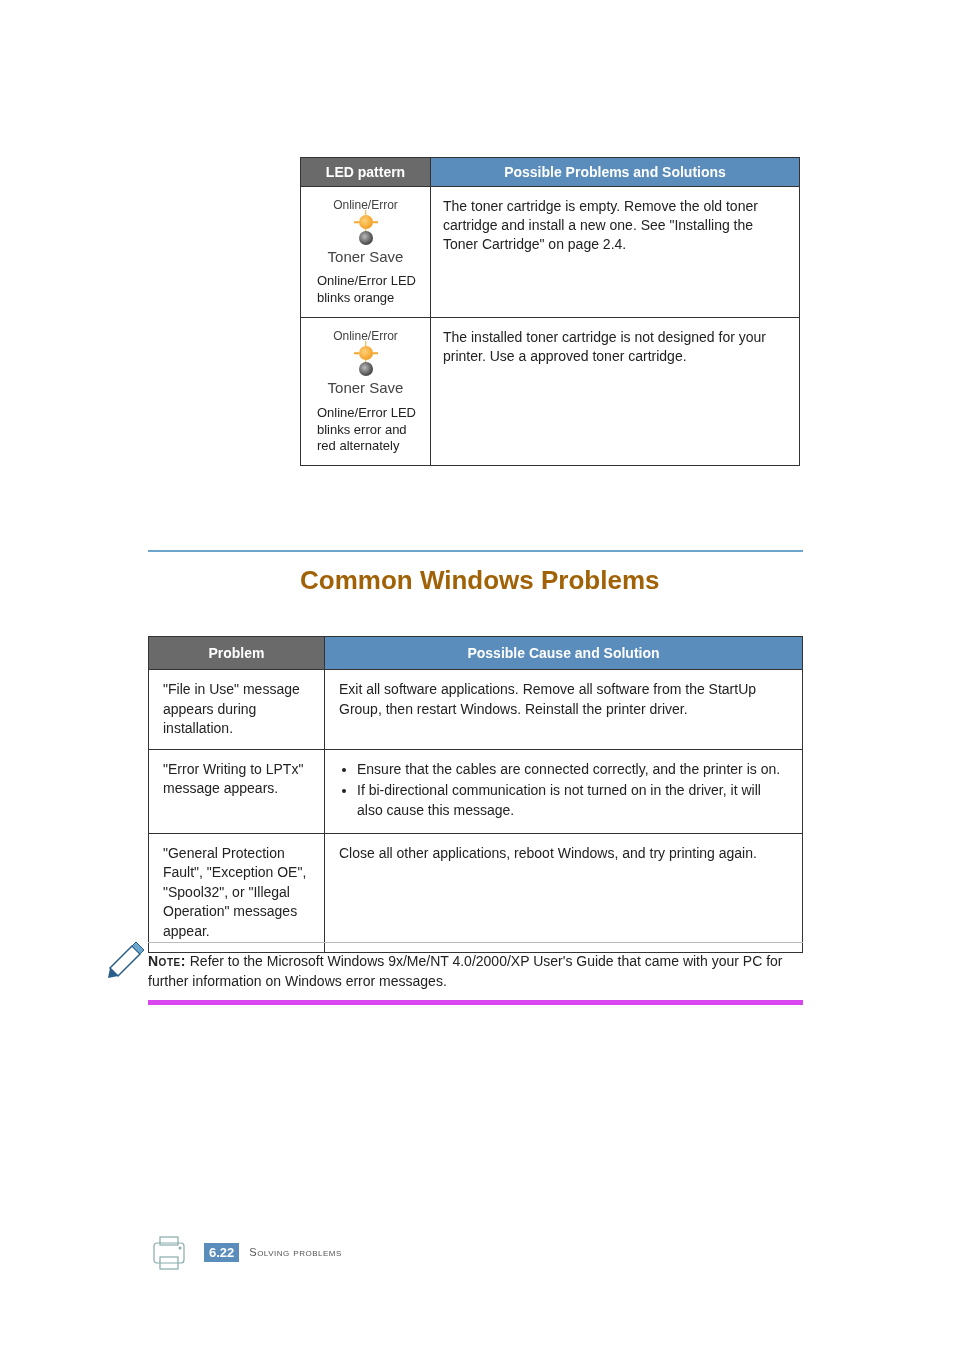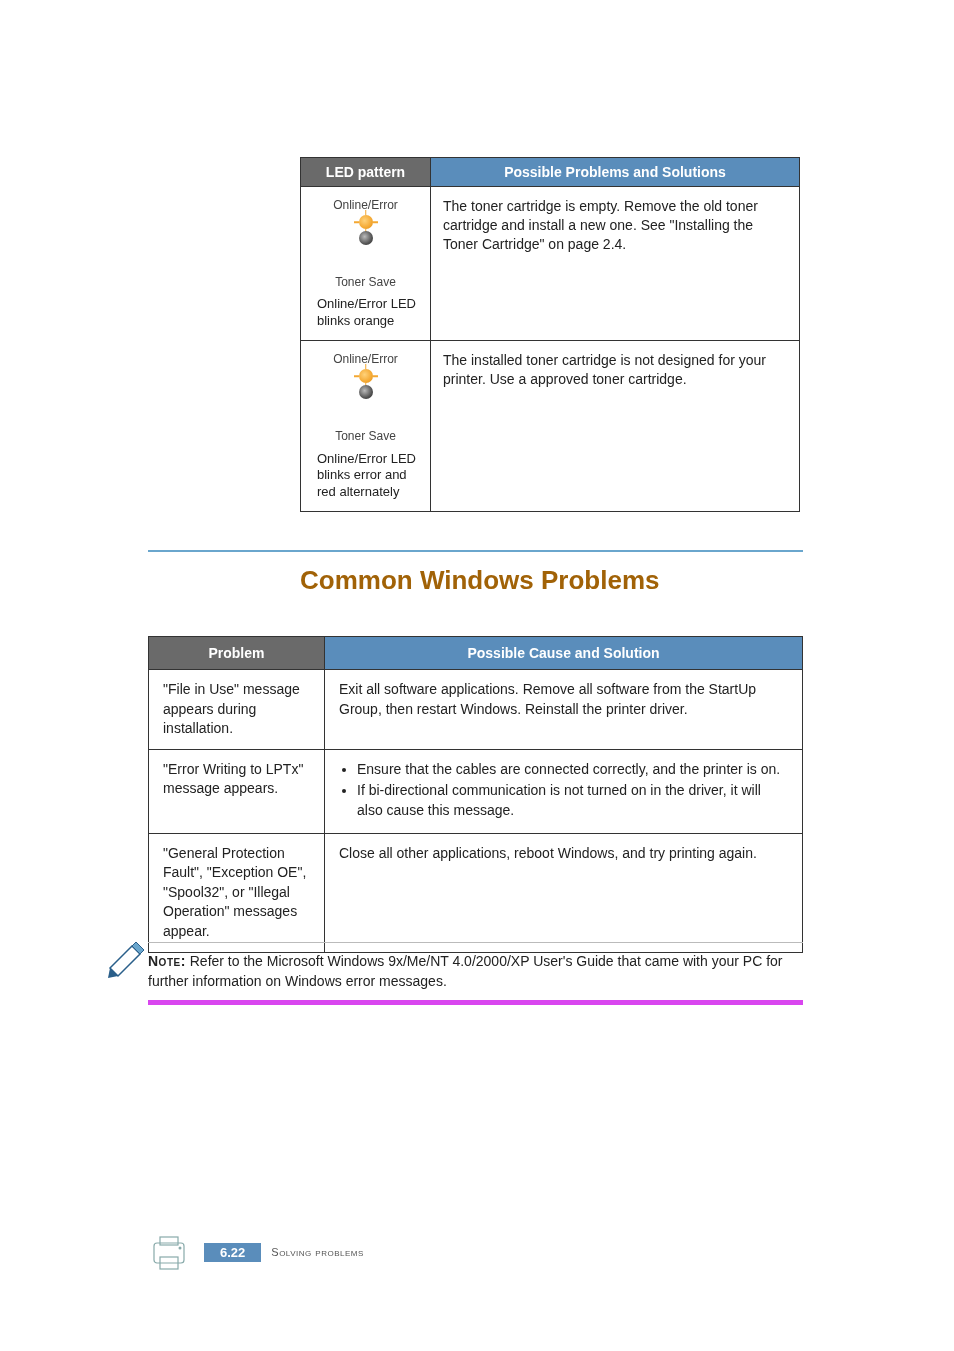--- a/index.html
+++ b/index.html
@@ -41,21 +41,21 @@
     font-size: 12.5px;
   }
   .cell-label .icon-stack {
     display: flex;
     flex-direction: column;
     align-items: center;
     gap: 2px;
     margin-bottom: 4px;
   }
   .cell-label .txt1 { font-size: 12px; color:#444; }
-  .cell-label .txt2 { font-size: 12px; color:#444;margin-top:27px; }
+  .cell-label .txt2 { font-size: 15px; color:#444; }
   .cell-label .caption {
     margin-top: 6px;
     text-align: left;
     font-size: 13px;
     line-height: 1.3;
     padding-left: 4px;
   }
   .led-dot {
     width: 14px; height: 14px; border-radius: 50%;
     position: relative; display:inline-block;
@@ -144,21 +144,21 @@
     gap: 10px;
     font-size: 11px;
     color: #555;
   }
   .footer .icon-box { width: 46px; height: 46px; }
   .footer .pg {
     background: #5a8dbb;
     color: #fff;
     font-weight: bold;
     font-size: 13px;
-    padding: 2px 16px;
+    padding: 2px 5px;
     display: inline-block;
   }
   .footer .pg .pgnum { font-size: 13px; }
   .footer .sectxt { font-variant: small-caps; letter-spacing: .5px; }
 </style>
 </head>
 <body>
 
 <table class="small-table">
   <thead>

